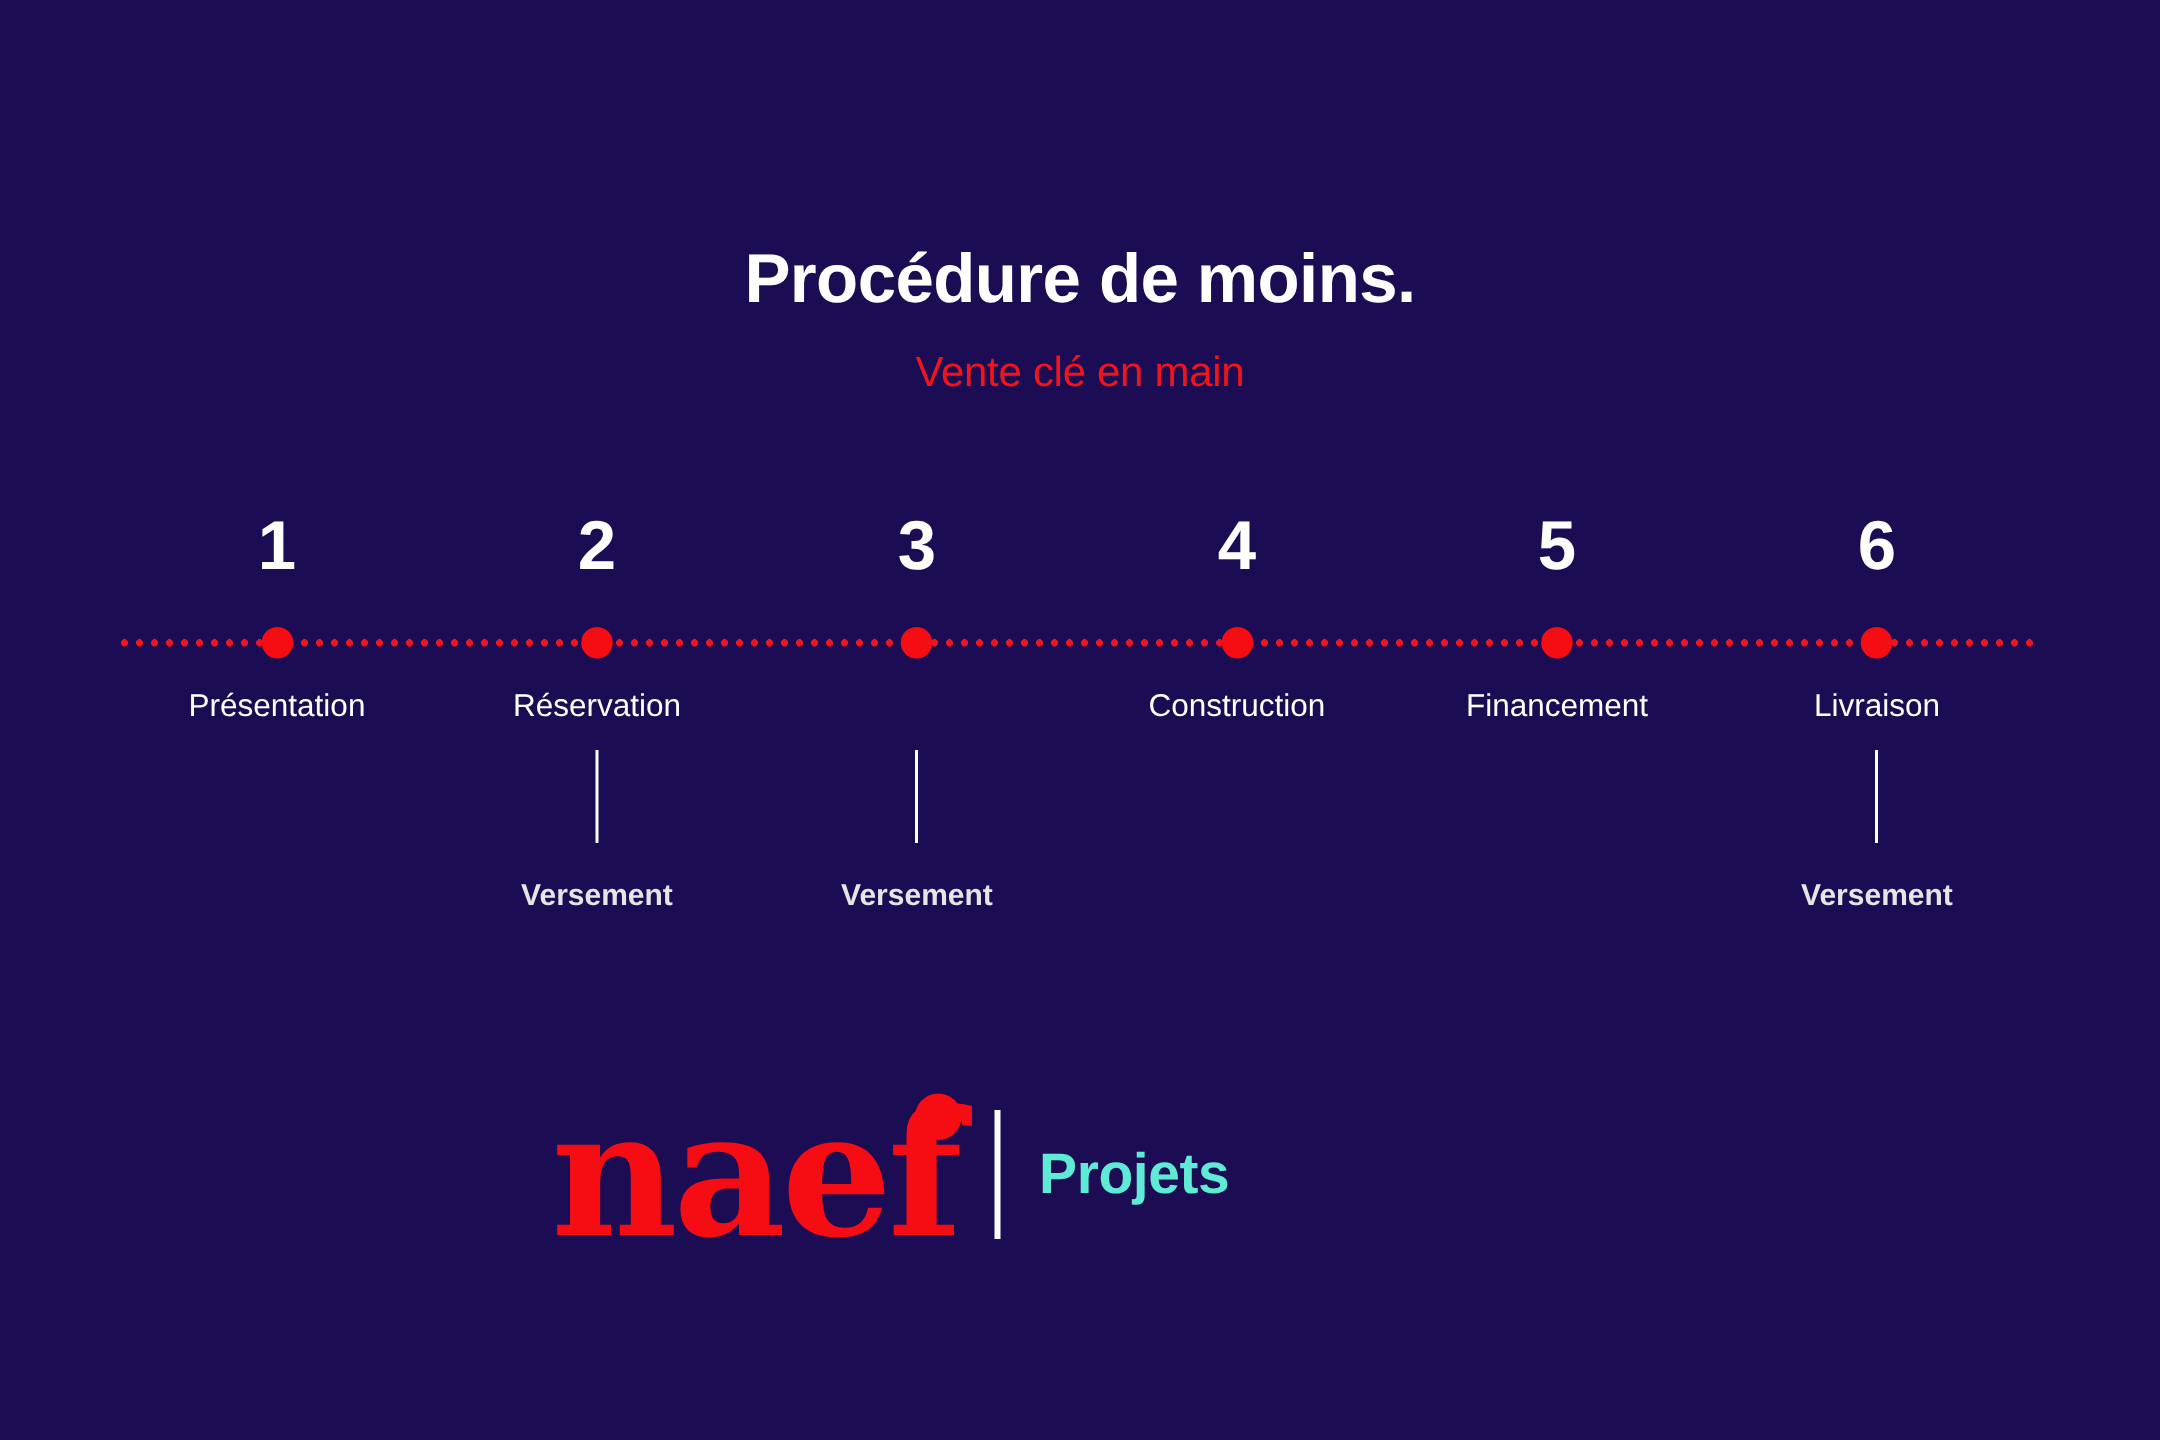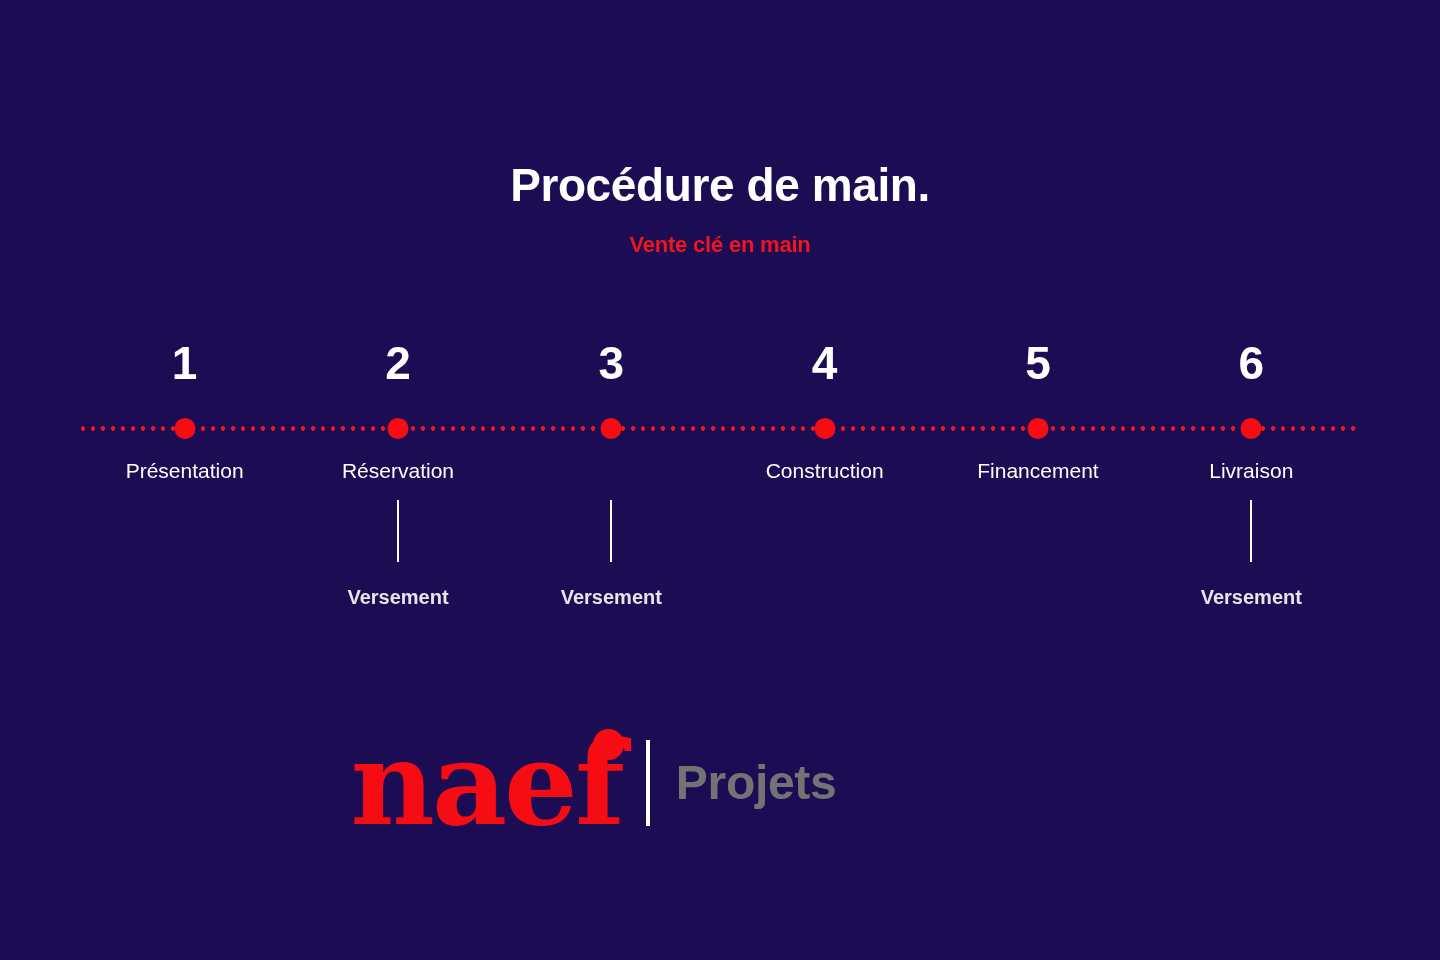--- a/index.html
+++ b/index.html
@@ -33,22 +33,22 @@
     font-size: 46px;
     font-weight: 700;
     color: #ffffff;
     letter-spacing: -0.4px;
     line-height: 1.1;
     margin: 0;
   }
   .subtitle {
     margin: 0;
     margin-top: 22px;
-    font-size: 22px;
-    font-weight: 700;
+    font-size: 28px;
+    font-weight: 400;
     color: #f0141c;
     letter-spacing: -0.2px;
     line-height: 1.1;
   }
 
   
   .timeline {
     position: absolute;
     top: 340px;
     left: 78px;
@@ -169,34 +169,34 @@
     background: #f50d13;
   }
   .logo-divider {
     width: 4px;
     height: 86px;
     background: #ffffff;
     margin: 0 26px 0 20px;
     align-self: center;
   }
   .logo-text {
-    font-size: 48px;
-    font-weight: 700;
-    color: #737373;
+    font-size: 38px;
+    font-weight: 700;
+    color: #5eead4;
     line-height: 1.18;
     letter-spacing: -0.3px;
   }
 </style>
 </head>
 <body>
 
 <div id="infographic">
 
   <div class="header">
-    <h1 class="title">Procédure de main.</h1>
+    <h1 class="title">Procédure de moins.</h1>
     <p class="subtitle">Vente clé en main</p>
   </div>
 
   <div class="timeline">
     <div class="track"></div>
     <div class="steps">
 
       <div class="step">
         <div class="step-num">1</div>
         <div class="step-dot"></div>

